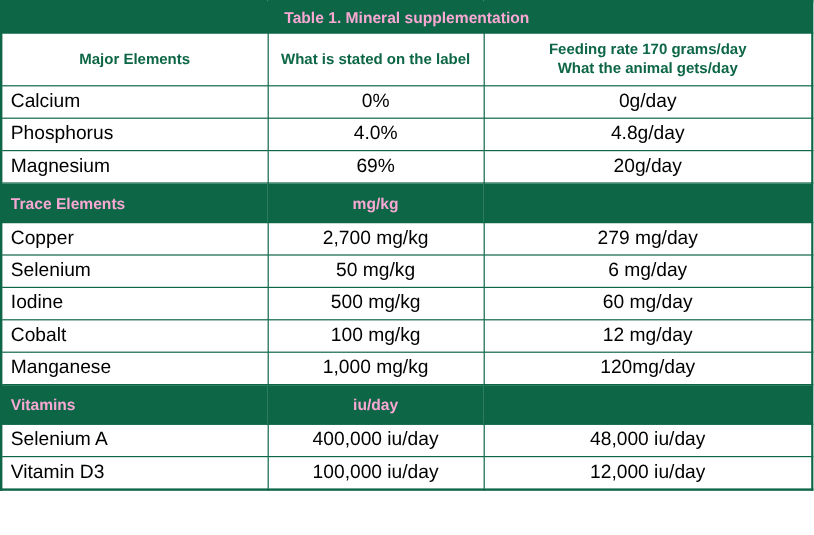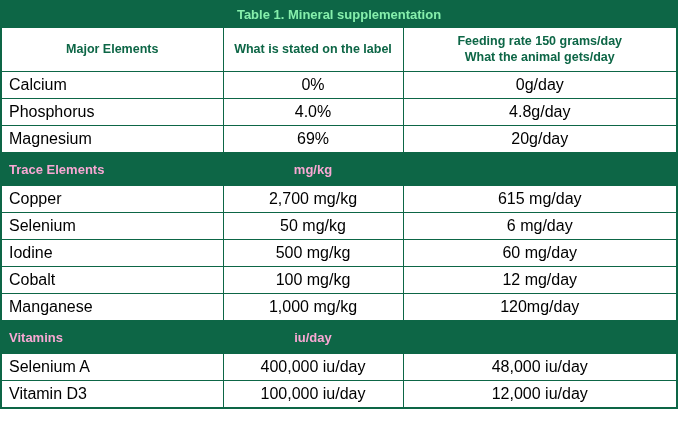--- a/index.html
+++ b/index.html
@@ -23,21 +23,21 @@
     border-collapse: collapse;
     table-layout: fixed;
     border: 2px solid #0d6646;
   }
   table.mineral-table col.col-item { width: 222px; }
   table.mineral-table col.col-label { width: 180px; }
   table.mineral-table col.col-rate { width: 274px; }
 
   tr.title-row td {
     background: #0d6646;
-    color: #86efac;
+    color: #f9a8d4;
     font-weight: bold;
     font-size: 13px;
     text-align: center;
     padding: 5px 4px;
     border: 1px solid #0d6646;
   }
   tr.header-row td {
     background: #ffffff;
     color: #0d6646;
     font-weight: bold;
@@ -94,21 +94,21 @@
       <col class="col-rate">
     </colgroup>
     <tbody>
       <tr class="title-row">
         <td colspan="3">Table 1. Mineral supplementation</td>
       </tr>
       <tr class="header-row">
         <td>Major Elements</td>
         <td>What is stated on the label</td>
         <td>
-          <span class="hdr-line">Feeding rate 150 grams/day</span>
+          <span class="hdr-line">Feeding rate 170 grams/day</span>
           <span class="hdr-line">What the animal gets/day</span>
         </td>
       </tr>
 
       <tr class="data-row">
         <td class="cell-item">Calcium</td>
         <td class="cell-center">0%</td>
         <td class="cell-center">0g/day</td>
       </tr>
       <tr class="data-row">
@@ -123,21 +123,21 @@
       </tr>
 
       <tr class="section-row">
         <td class="section-name">Trace Elements</td>
         <td class="section-unit">mg/kg</td>
         <td class="section-blank"></td>
       </tr>
       <tr class="data-row">
         <td class="cell-item">Copper</td>
         <td class="cell-center">2,700 mg/kg</td>
-        <td class="cell-center">615 mg/day</td>
+        <td class="cell-center">279 mg/day</td>
       </tr>
       <tr class="data-row">
         <td class="cell-item">Selenium</td>
         <td class="cell-center">50 mg/kg</td>
         <td class="cell-center">6 mg/day</td>
       </tr>
       <tr class="data-row">
         <td class="cell-item">Iodine</td>
         <td class="cell-center">500 mg/kg</td>
         <td class="cell-center">60 mg/day</td>

